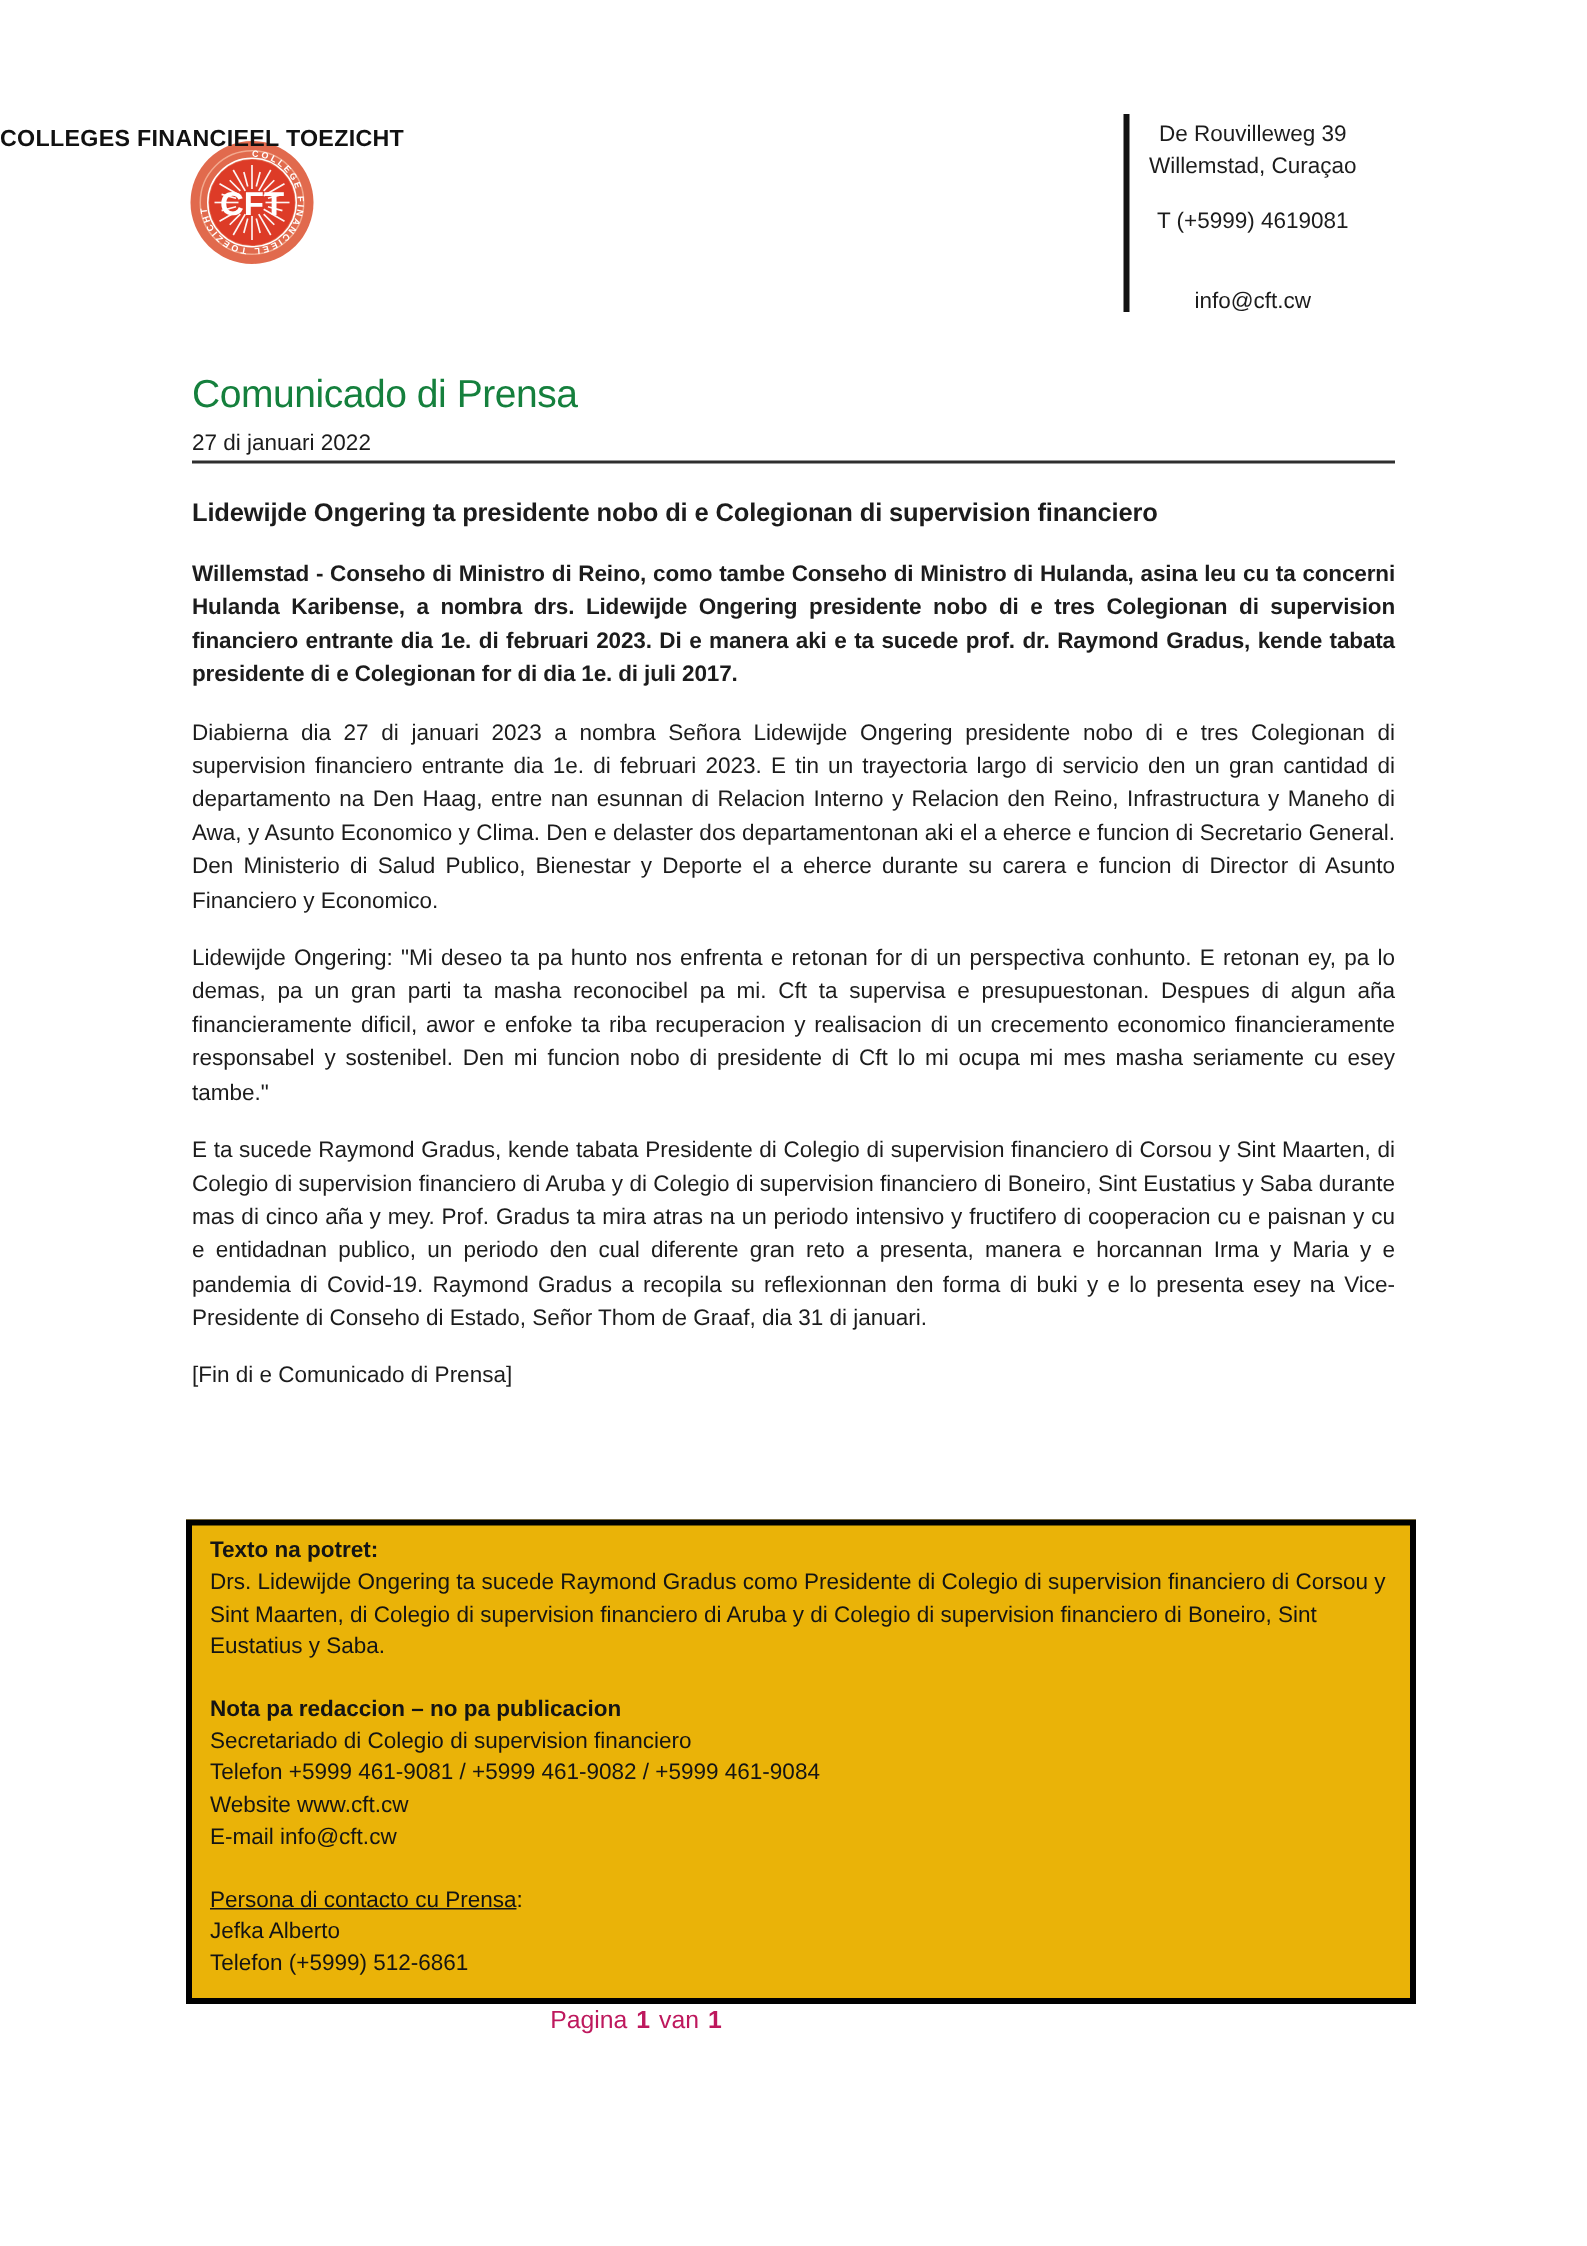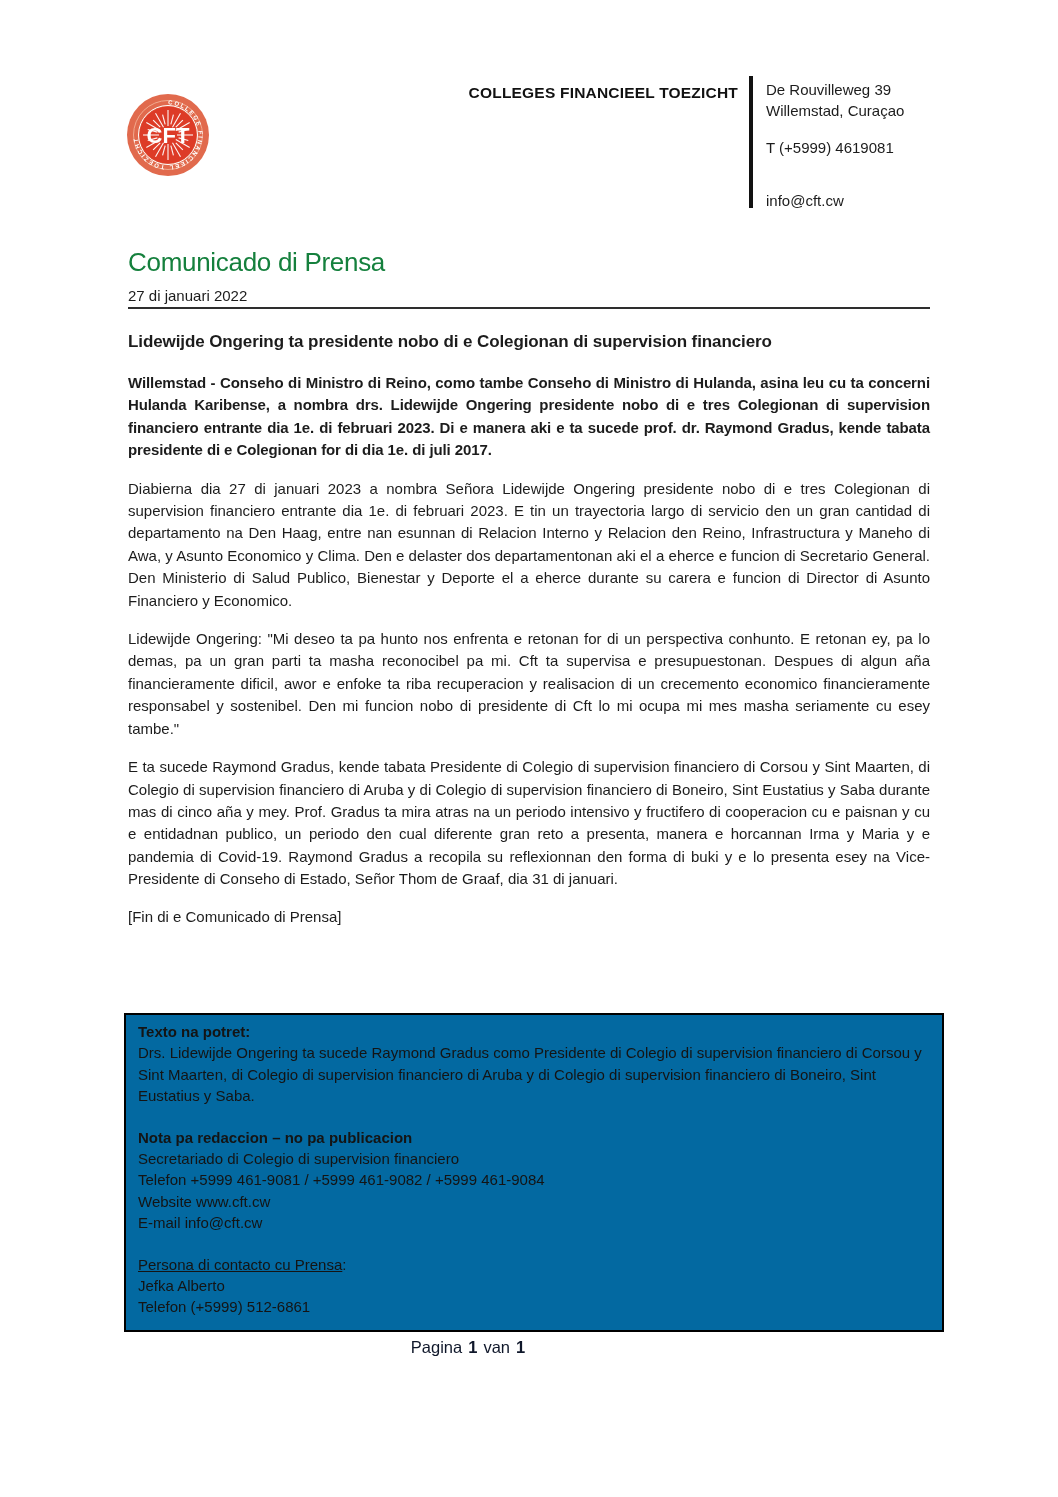--- a/index.html
+++ b/index.html
@@ -8,48 +8,48 @@
     width:1058px;height:1497px;
     background:#ffffff;
     font-family:"Liberation Sans", sans-serif;
     color:#1c1c1c;
     overflow:hidden;
   }
   
   .logo{position:absolute;left:126px;top:93px;}
   .org-name{
     position:absolute;left:0;top:84px;width:738px;
-    text-align:right;font-weight:bold;font-size:15.5px;letter-spacing:.2px;color:#111;
+    font-weight:bold;font-size:15.5px;letter-spacing:.2px;color:#111;
   }
   .header-divider{position:absolute;left:749px;top:76px;width:4px;height:132px;background:#121212;}
-  .address{position:absolute;left:766px;top:79px;font-size:15px;line-height:21px;color:#1c1c1c;}
+  .address{position:absolute;left:766px;top:79px;font-size:15px;line-height:21px;color:#1c1c1c;text-align:center;}
   .address .phone{margin-top:16px;}
   .address .email{margin-top:32px;}
   
   .main{position:absolute;left:128px;top:241px;width:802px;}
   .doc-title{font-size:26px;font-weight:400;line-height:42px;margin:0;letter-spacing:-.3px;color:#15803d;}
   .date-line{font-size:15px;margin-top:4px;padding-bottom:3px;border-bottom:2px solid #2e2e2e;}
   .headline{font-size:17px;font-weight:bold;line-height:26px;text-align:justify;margin:20px 0 0 0;letter-spacing:-.1px;}
   .para{font-size:15px;line-height:22.4px;text-align:justify;margin:16px 0 0 0;}
   .para.lead{font-weight:bold;margin-top:17px;letter-spacing:-.1px;}
   .fin-line{font-size:15px;line-height:22.4px;margin:15px 0 0 0;padding-left:0;}
   
   .note-box{
     position:absolute;left:124px;top:1013px;width:820px;box-sizing:border-box;
-    background:#0369a1;border:2px solid #000000;
+    background:#eab308;border:4px solid #000000;
     padding:6px 12px 12px 12px;
     font-size:15px;line-height:21.4px;color:#141414;
   }
   .note-box .bold{font-weight:bold;}
   .note-box .section-gap{margin-top:20px;}
   .note-box .contact-heading span.u{text-decoration:underline;}
   
   .page-footer{
     position:absolute;left:0;top:1338px;width:848px;
-    text-align:center;font-size:16.5px;color:#0f172a;margin-left:44px;
+    text-align:center;font-size:16.5px;color:#be185d;
   }
   .page-footer span{margin:0 3px;}
   .page-footer .num{font-weight:bold;}
 </style>
 </head>
 <body>
 
 <div class="page">
 
   <div class="logo">

